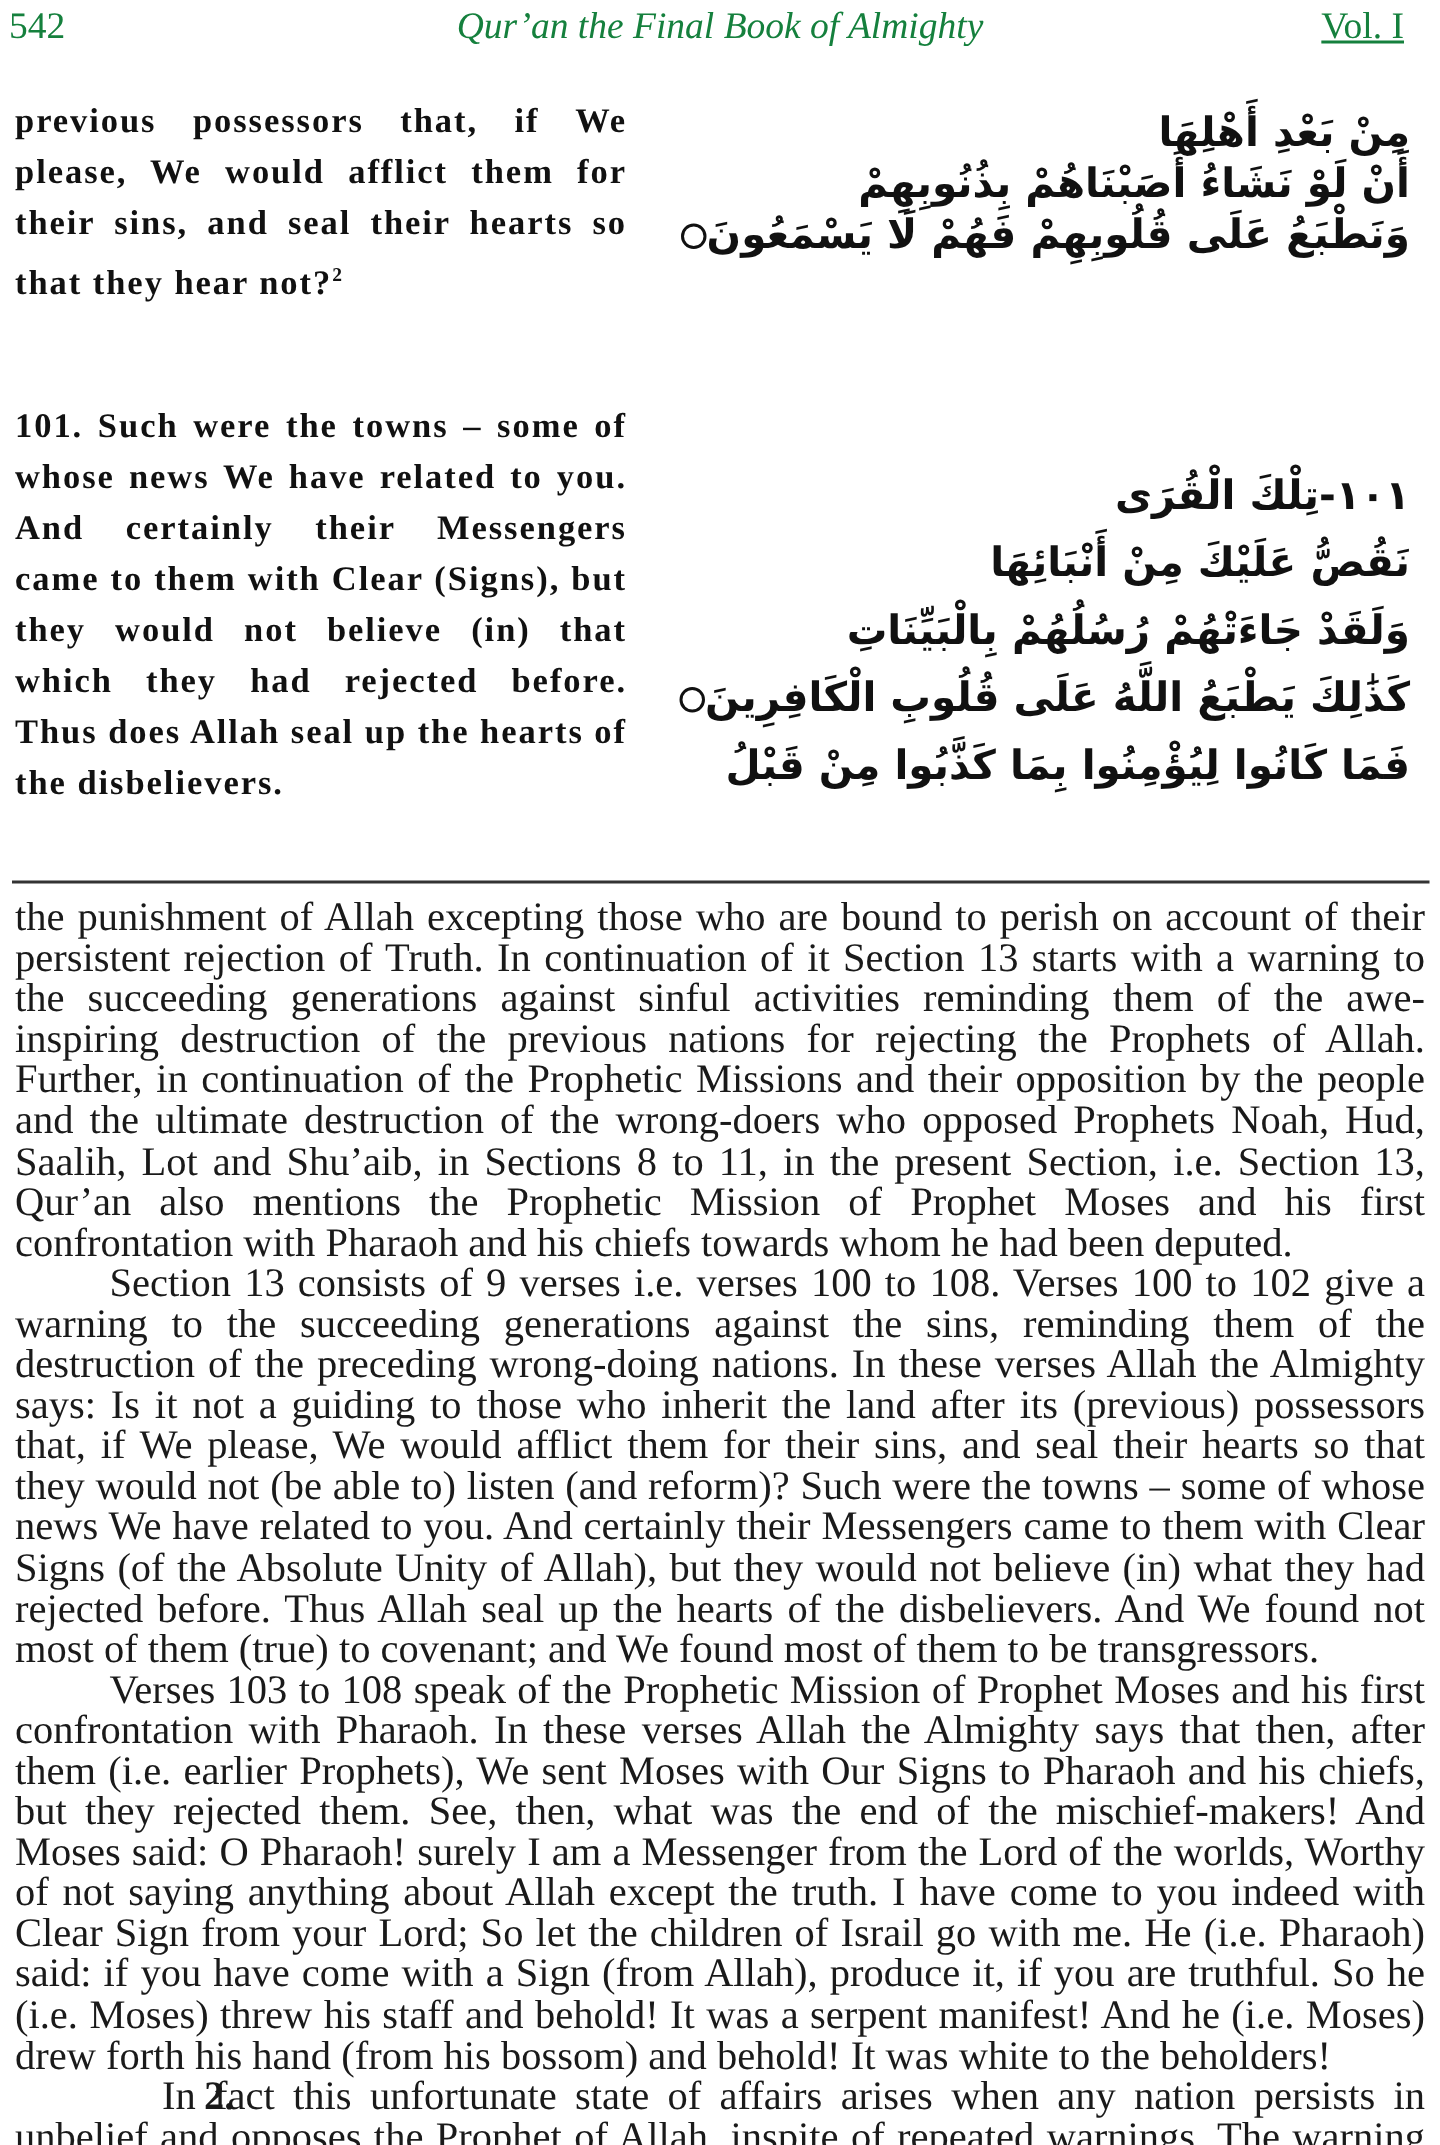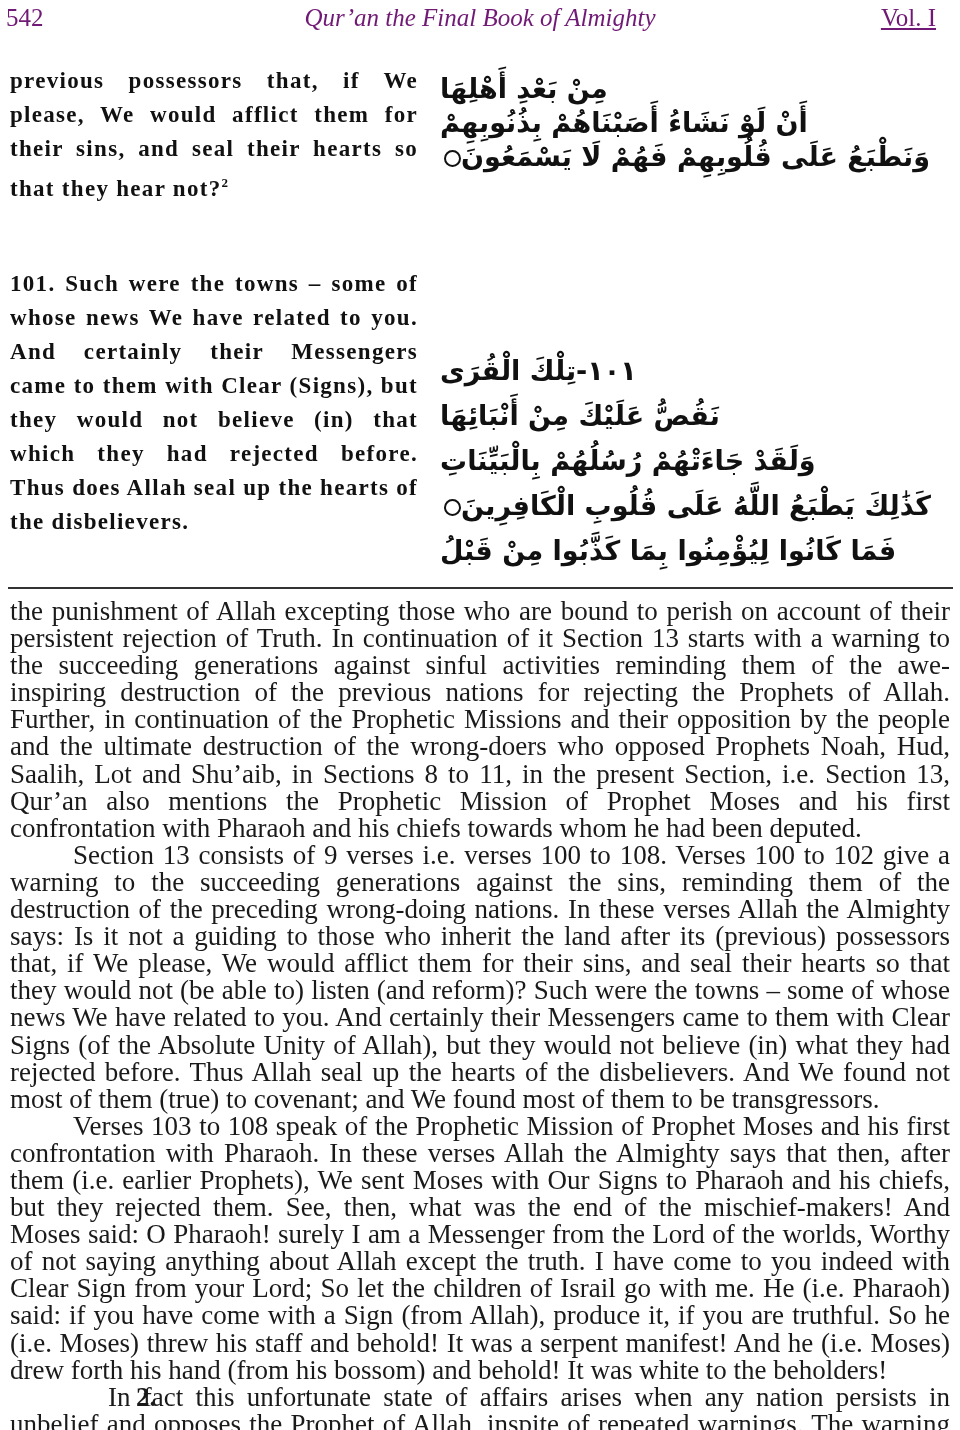--- a/index.html
+++ b/index.html
@@ -1,34 +1,34 @@
 <!DOCTYPE html>
 <html><head>
 <meta charset="utf-8">
 <style>
   html, body { margin: 0; padding: 0; background: #ffffff; }
   body { width: 960px; height: 1430px; position: relative; overflow: hidden; color: #111; }
   .header {
     position: absolute; left: 0; top: 0; width: 960px; height: 40px;
-    font-family: "Liberation Serif", serif; font-size: 25px; color: #701a75;
+    font-family: "Liberation Serif", serif; font-size: 25px; color: #15803d;
   }
   .header .page-num { position: absolute; left: 6px; top: 4px; }
   .header .book-title { position: absolute; left: 0; right: 0; top: 4px; text-align: center; font-style: italic; }
   .header .volume { position: absolute; right: 24px; top: 4px; text-decoration: underline; }
 
   .verse-block { position: absolute; left: 0; width: 960px; }
   .verse-en {
     position: absolute; left: 10px; width: 408px;
     font-family: "Liberation Serif", serif; font-weight: bold; font-size: 23px;
     line-height: 34px; text-align: justify; letter-spacing: 1.3px; color: #111;
   }
   .verse-en sup { font-size: 13px; vertical-align: 9px; letter-spacing: 0; }
   .verse-ar {
     position: absolute; right: 20px; width: 500px;
-    direction: rtl; text-align: left;
+    direction: rtl; text-align: right;
     font-family: "DejaVu Sans", sans-serif; font-weight: bold;
     font-size: 27px; line-height: 34px; color: #111;
   }
   .verse-ar .end-mark {
     display: inline-block; width: 13px; height: 13px; border: 2px solid #111;
     border-radius: 50%; vertical-align: middle; margin-left: 4px;
   }
 
   .divider {
     position: absolute; left: 8px; top: 587px; width: 945px; height: 0;
@@ -57,21 +57,21 @@
   <div class="verse-en" style="top:64px;"><span>previous possessors that, if We please, We would afflict them for their sins, and seal their hearts so that they hear not?</span><sup>2</sup></div>
   <div class="verse-ar" style="top:72px;">
     <div>مِنْ بَعْدِ أَهْلِهَا</div>
     <div>أَنْ لَوْ نَشَاءُ أَصَبْنَاهُمْ بِذُنُوبِهِمْ</div>
     <div><span>وَنَطْبَعُ عَلَى قُلُوبِهِمْ فَهُمْ لَا يَسْمَعُونَ</span><span class="end-mark"></span></div>
   </div>
 </div>
 
 <div class="verse-block">
   <div class="verse-en" style="top:267px;">101. Such were the towns – some of whose news We have related to you. And certainly their Messengers came to them with Clear (Signs), but they would not believe (in) that which they had rejected before. Thus does Allah seal up the hearts of the disbelievers.</div>
-  <div class="verse-ar" style="top:308px; line-height:45px;margin-top:40px;">
+  <div class="verse-ar" style="top:308px; line-height:45px;">
     <div><span>١٠١-</span><span>تِلْكَ الْقُرَى</span></div>
     <div>نَقُصُّ عَلَيْكَ مِنْ أَنْبَائِهَا</div>
     <div>وَلَقَدْ جَاءَتْهُمْ رُسُلُهُمْ بِالْبَيِّنَاتِ</div>
     <div><span>كَذَٰلِكَ يَطْبَعُ اللَّهُ عَلَى قُلُوبِ الْكَافِرِينَ</span><span class="end-mark"></span></div>
     <div>فَمَا كَانُوا لِيُؤْمِنُوا بِمَا كَذَّبُوا مِنْ قَبْلُ</div>
   </div>
 </div>
 
 <div class="divider"></div>
 

